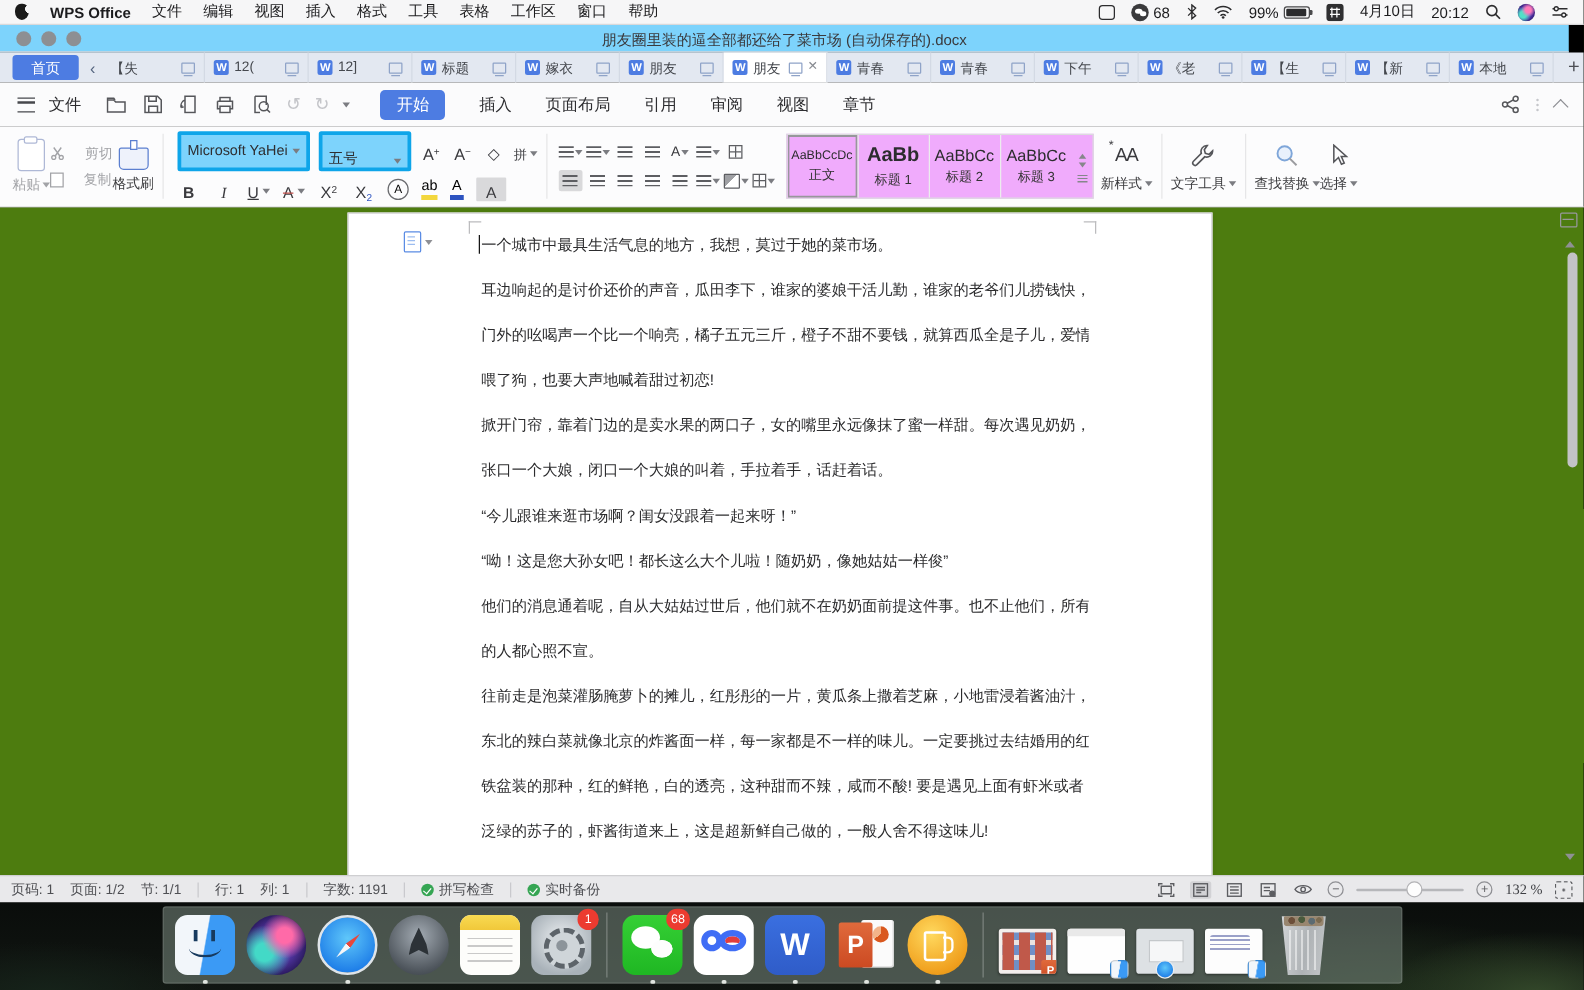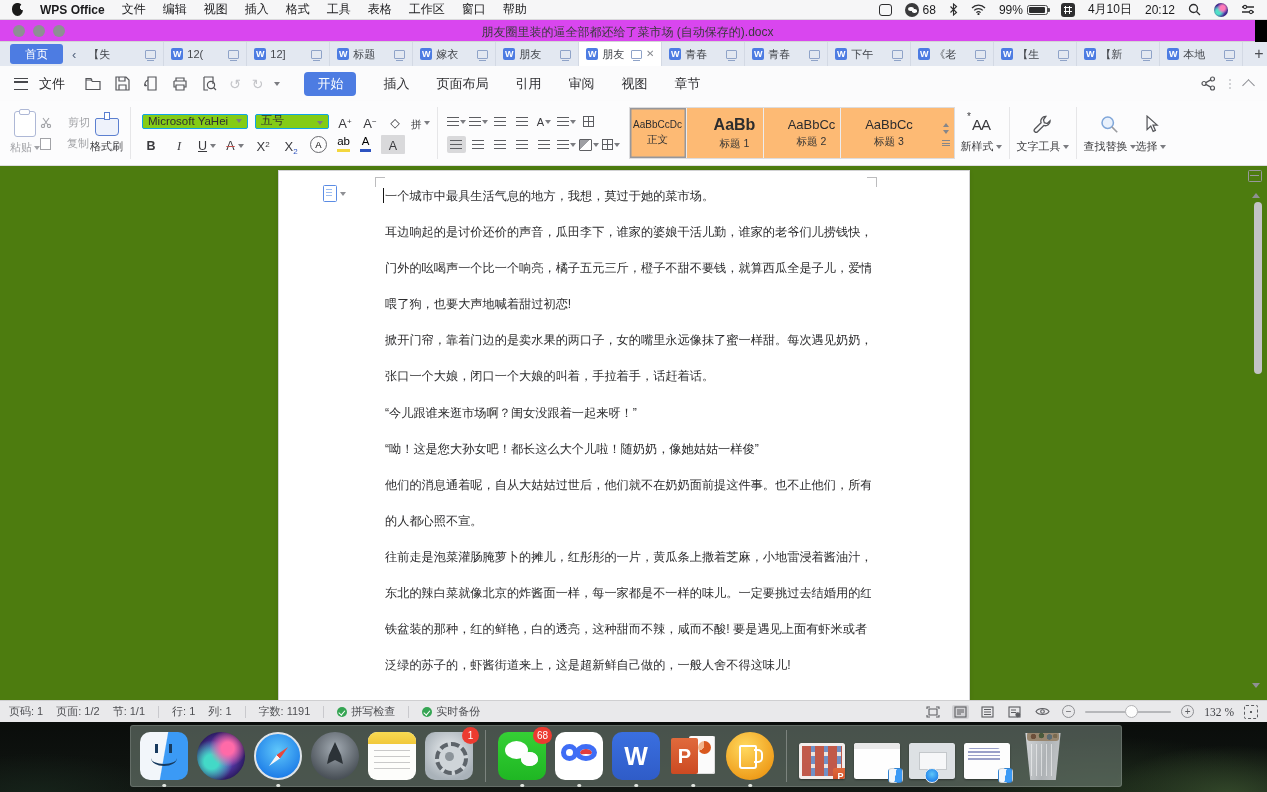--- a/index.html
+++ b/index.html
@@ -20,21 +20,21 @@
   .mi-batt::before{content:"";position:absolute;left:1px;top:1px;bottom:1px;width:16px;background:#2c2c2e;border-radius:1px;}
   .mi-batt::after{content:"";position:absolute;right:-3px;top:2.5px;width:2px;height:4px;background:#4a4a4c;border-radius:0 1px 1px 0;}
   .mi-ime{width:14px;height:14px;background:#2f2f31;border-radius:3px;
     background-image:linear-gradient(#fff,#fff),linear-gradient(#fff,#fff),linear-gradient(#fff,#fff),linear-gradient(#fff,#fff);
     background-size:8px 1.2px,8px 1.2px,1.2px 8px,1.2px 8px;background-position:3px 4.5px,3px 8.5px,4.5px 3px,8.5px 3px;background-repeat:no-repeat;}
   .mi-siri{width:14px;height:14px;border-radius:50%;
     background:radial-gradient(circle at 62% 35%,#ff7ab8 0 18%,transparent 45%),
                radial-gradient(circle at 32% 62%,#51e0c8 0 20%,transparent 50%),
                radial-gradient(circle at 50% 50%,#8a63ff,#27156b 80%);}
   
-  #titlebar{position:absolute;top:20px;left:0;right:12px;height:22px;background:#d946ef;border-bottom:1px solid #d4d4d6;box-sizing:border-box;}
+  #titlebar{position:absolute;top:20px;left:0;right:12px;height:22px;background:#7dd3fc;border-bottom:1px solid #d4d4d6;box-sizing:border-box;}
   .tl{position:absolute;top:5px;width:12px;height:12px;border-radius:50%;background:#8d8f93;}
   .wtitle{position:absolute;left:200px;right:200px;top:4px;text-align:center;font-size:12px;color:#3a3a3d;
     white-space:nowrap;overflow:hidden;}
   
   #tabbar{position:absolute;top:42px;left:0;right:0;height:24px;background:#e3e8f1;display:flex;align-items:stretch;box-sizing:border-box;}
   .home-btn{margin:2px 4px 2px 10px;background:#4d7ce2;color:#fff;font-size:11.5px;border-radius:3px;
     display:flex;align-items:center;padding:0 15px;flex:none;}
   .backchev{display:flex;align-items:center;color:#55657f;font-size:13px;padding:0 5px;flex:none;}
   .tab{width:83px;display:flex;align-items:center;gap:4px;padding:0 7px;border-right:1px solid #d3d9e4;
     font-size:11px;color:#45484e;box-sizing:border-box;flex:none;}
@@ -74,21 +74,21 @@
   .clip-ico::before{content:"";position:absolute;left:4px;top:-3px;width:9px;height:4px;border:1.4px solid #aeb8d6;border-radius:2px;background:#fff;}
   .brush-ico{width:22px;height:16px;border:1.4px solid #5b7fd0;border-radius:2px 2px 4px 4px;position:relative;margin-top:6px;background:#eef2fb;}
   .brush-ico::before{content:"";position:absolute;left:8px;top:-7px;width:4px;height:6px;border:1.4px solid #5b7fd0;background:#fff;}
   .cutcopy{display:flex;flex-direction:column;gap:6px;font-size:11px;flex:none;}
   .ccrow{display:flex;align-items:center;gap:16px;color:#a2a3a7;}
   .copy-ico{width:9px;height:10px;border:1.2px solid #a2a3a7;position:relative;background:#fff;}
   .copy-ico::before{content:"";position:absolute;left:2.5px;top:-3.5px;width:9px;height:10px;border:1.2px solid #a2a3a7;background:#fff;z-index:-1;}
   .lbl-caret{display:flex;align-items:center;gap:2px;}
   .fontgrid{display:flex;flex-direction:column;gap:5px;margin-left:4px;flex:none;}
   .frow{display:flex;align-items:center;gap:7px;}
-  .combo{height:15px;border:1px solid #0ea5e9;border-radius:2px;background:#84cc16;display:flex;align-items:center;
+  .combo{height:32px;border:3px solid #0ea5e9;border-radius:2px;background:#7dd3fc;display:flex;align-items:center;
     padding:0 5px;font-size:11.5px;color:#2e2e31;justify-content:space-between;box-sizing:border-box;}
   .fbtn{min-width:18px;height:17px;display:flex;align-items:end;justify-content:center;font-size:12.5px;color:#3a3a3e;line-height:1;}
   .fx{position:relative;font-size:13px;}
   .fx i{font-style:normal;font-size:8px;position:relative;top:-4px;}
   .fx .sb{top:3px;}
   .ustroke{text-decoration:underline;}
   .astrike{text-decoration:line-through;color:#3a3a3e;text-decoration-color:#c0504d;}
   .fx-circ{width:15px;height:15px;border:1px solid #6a6b6f;border-radius:50%;font-size:9.5px;display:flex;align-items:center;justify-content:center;}
   .barred{display:flex;flex-direction:column;align-items:center;line-height:1;font-size:11.5px;gap:1px;}
   .ybar{width:13px;height:3.5px;background:#f3d73e;}
@@ -97,21 +97,21 @@
   .parag{display:flex;flex-direction:column;gap:6px;margin:0 2px;flex:none;}
   .prow{display:flex;align-items:center;gap:3px;}
   .pbtn{height:17px;min-width:19px;display:flex;align-items:center;justify-content:center;gap:1px;border-radius:2px;}
   .pbtn.pactive{background:#d9d9db;}
   .lines{width:12px;height:9.5px;background:repeating-linear-gradient(to bottom,#5d5e62 0 1.4px,transparent 1.4px 4px);}
   .border-ico{width:11px;height:11px;border:1px solid #5d5e62;box-sizing:border-box;
     background:linear-gradient(#5d5e62,#5d5e62) center/100% 1px no-repeat,linear-gradient(#5d5e62,#5d5e62) center/1px 100% no-repeat;}
   .shade-ico{width:11px;height:10px;border:1px solid #5d5e62;border-radius:1px;
     background:linear-gradient(135deg,#9fa0a4 45%,#fff 45%);}
   .adir{font-size:11px;color:#3a3a3e;}
-  .sgallery{display:flex;align-items:stretch;height:50px;border:1px solid #dcdcde;background:#fdba74;margin:0 6px;flex:none;gap:20px;}
+  .sgallery{display:flex;align-items:stretch;height:50px;border:1px solid #dcdcde;background:#f0abfc;margin:0 6px;flex:none;}
   .scell{width:57px;display:flex;flex-direction:column;align-items:center;justify-content:center;gap:3px;
     border-right:1px solid #ececee;color:#2c2c2e;box-sizing:border-box;}
   .scell.sel{box-shadow:inset 0 0 0 1.5px #97979b;}
   .sname{font-size:10.5px;color:#333;}
   .sp0{font-size:10px;} .sp1{font-size:16px;font-weight:600;} .sp2{font-size:13px;} .sp3{font-size:13px;}
   .galctl{display:flex;flex-direction:column;align-items:center;justify-content:center;gap:3px;padding:0 4px;}
   .tri-up{width:0;height:0;border:3.5px solid transparent;border-bottom:4.5px solid #85868a;}
   .tri-dn{width:0;height:0;border:3.5px solid transparent;border-top:4.5px solid #85868a;}
   .mini-lines{width:8px;height:6px;background:repeating-linear-gradient(to bottom,#85868a 0 1px,transparent 1px 2.6px);}
   .big-ico{height:24px;display:flex;align-items:center;justify-content:center;}

